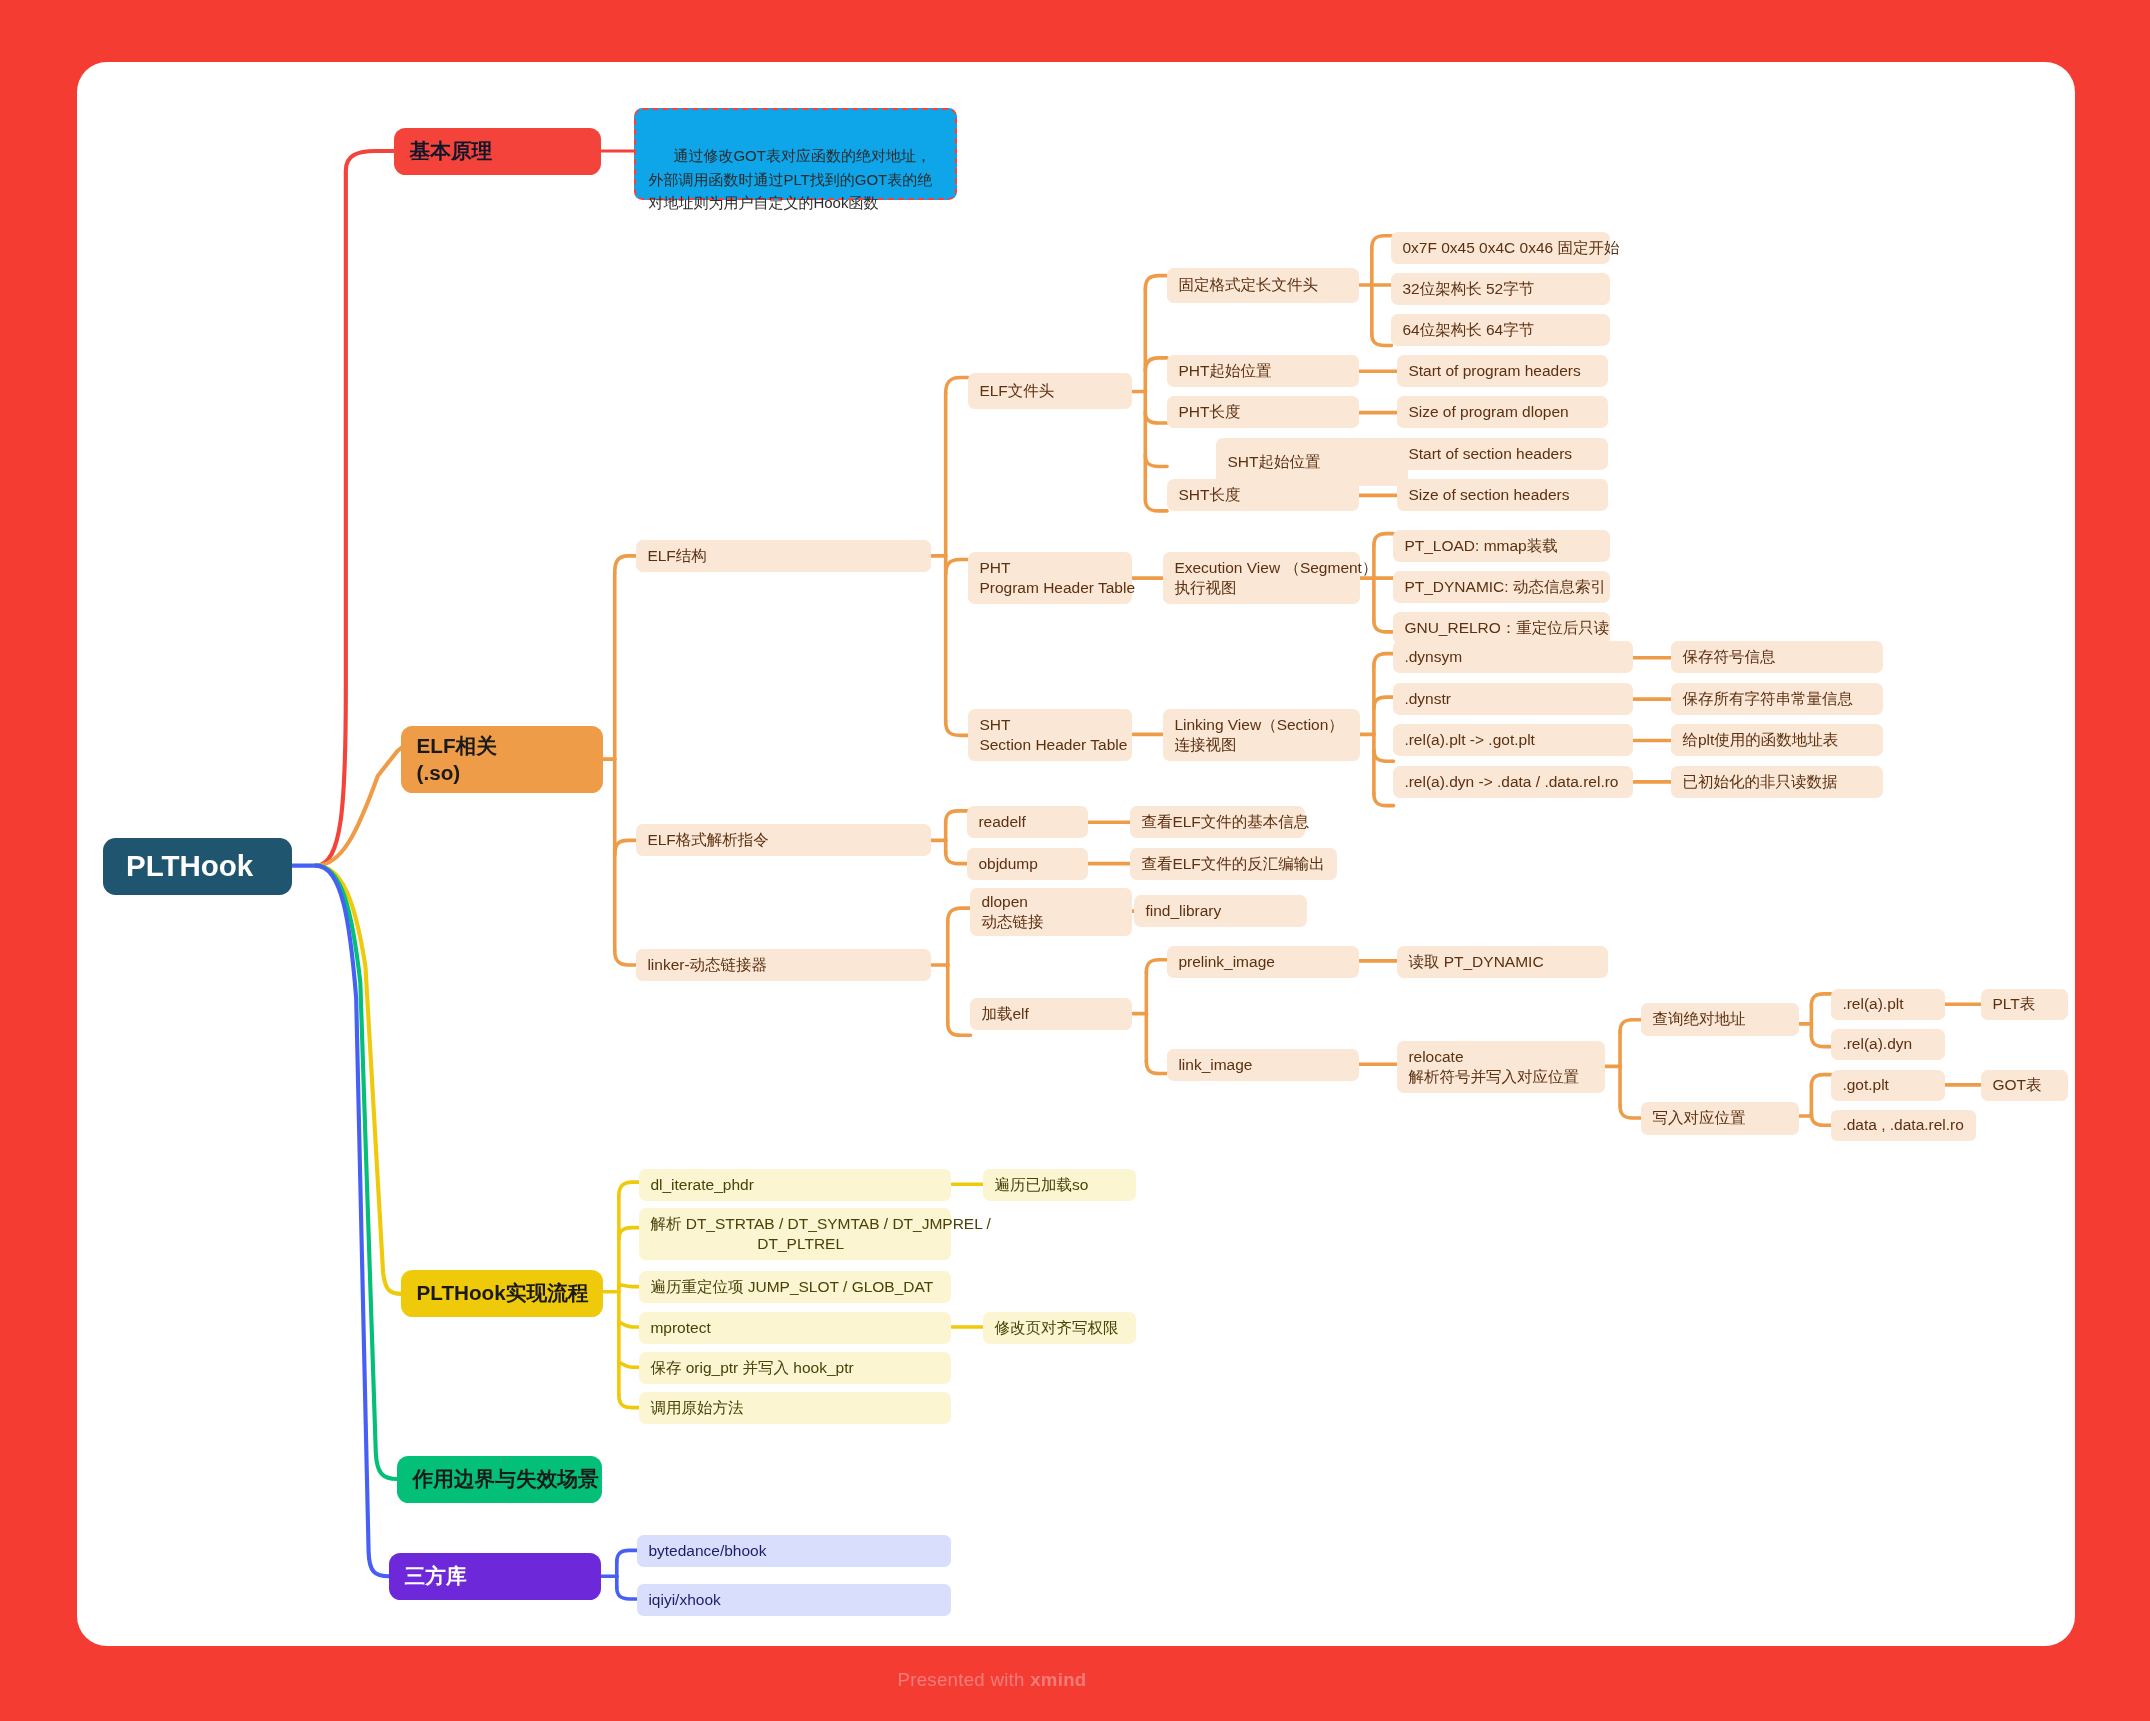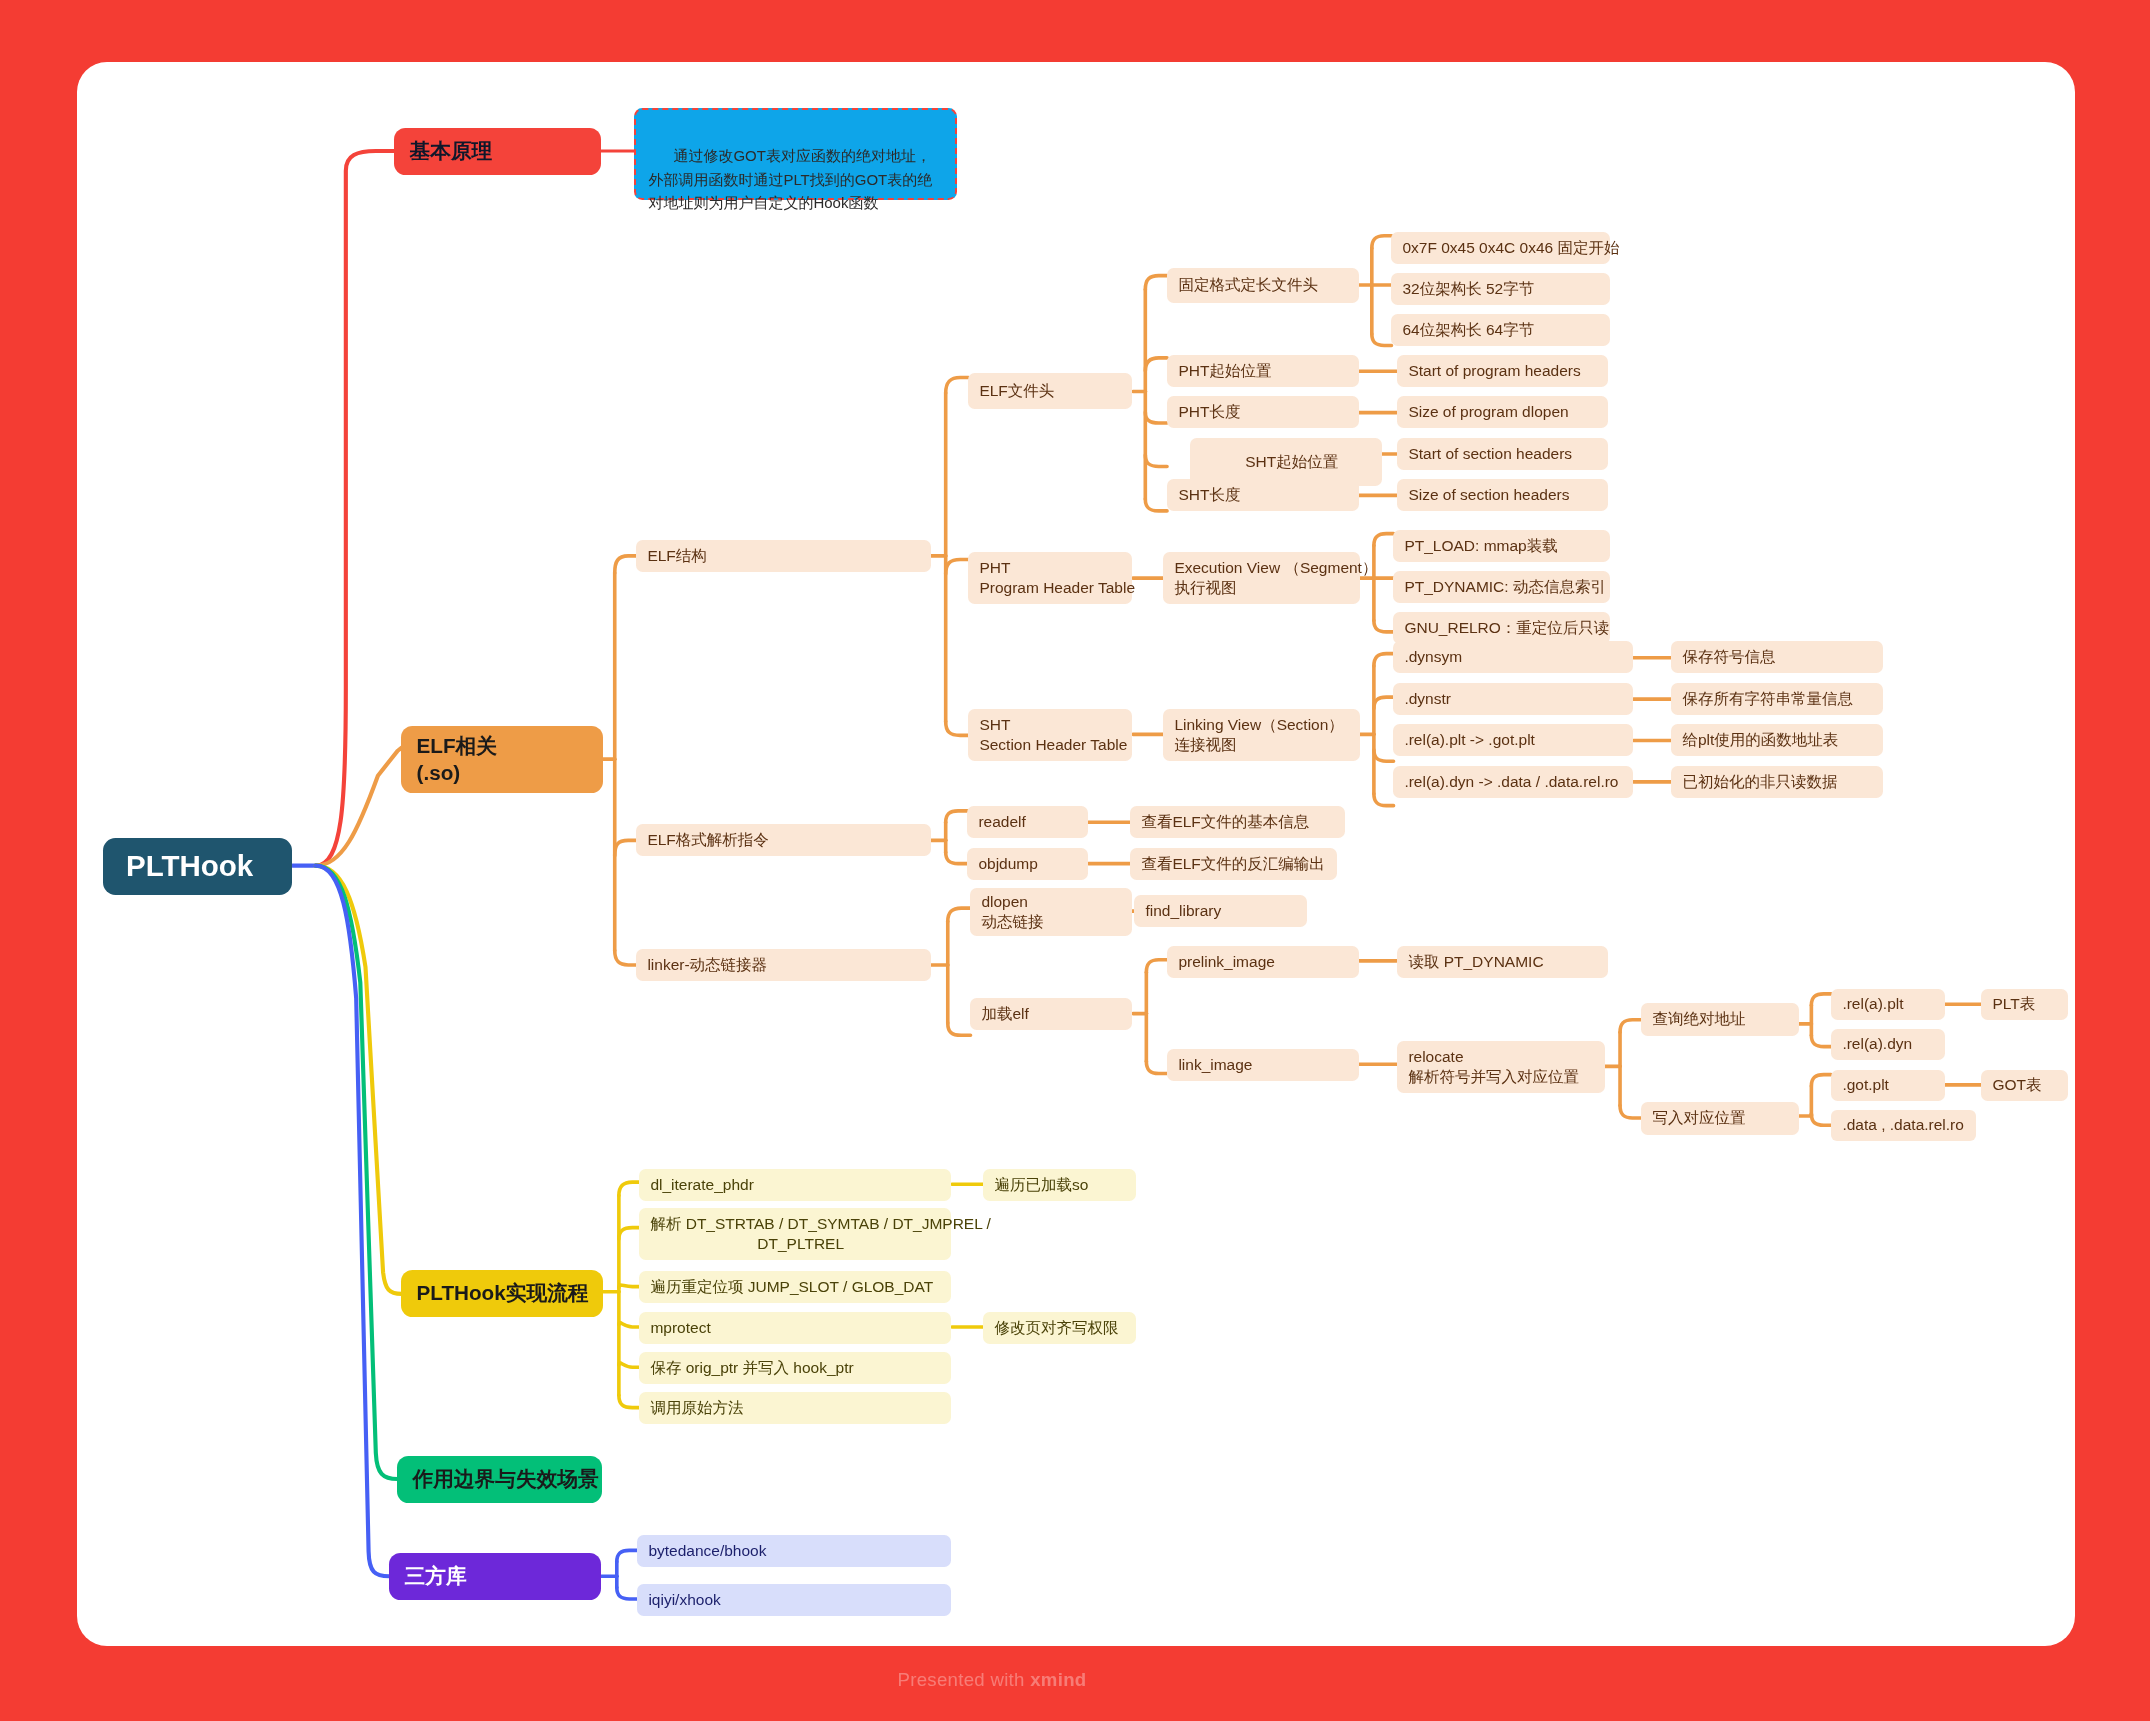--- a/index.html
+++ b/index.html
@@ -295,21 +295,21 @@
       <span>Start of program headers</span>
     </div>
 
     <div class="node sub t-orange" style="left:1167px; top:396px; width:192px; height:32px;">
       <span>PHT长度</span>
     </div>
     <div class="node sub t-orange" style="left:1397px; top:396px; width:211px; height:32px;">
       <span>Size of program dlopen</span>
     </div>
 
-    <div class="node sub t-orange" style="left:1190px; top:438px; width:192px; height:48px;text-align:center;">
+    <div class="node sub t-orange" style="left:1216px; top:438px; width:192px; height:48px;">
       <span>SHT起始位置</span>
     </div>
     <div class="node sub t-orange" style="left:1397px; top:438px; width:211px; height:32px;">
       <span>Start of section headers</span>
     </div>
 
     <div class="node sub t-orange" style="left:1167px; top:479px; width:192px; height:32px;">
       <span>SHT长度</span>
     </div>
     <div class="node sub t-orange" style="left:1397px; top:479px; width:211px; height:32px;">
@@ -370,21 +370,21 @@
     <div class="node sub t-orange" style="left:1671px; top:766px; width:212px; height:32px;">
       <span>已初始化的非只读数据</span>
     </div>
 
     <div class="node sub t-orange" style="left:636px; top:824px; width:295px; height:32px;">
       <span>ELF格式解析指令</span>
     </div>
     <div class="node sub t-orange" style="left:967px; top:806px; width:121px; height:32px;">
       <span>readelf</span>
     </div>
-    <div class="node sub t-orange" style="left:1130px; top:806px; width:215px; height:32px;">
+    <div class="node sub t-orange" style="left:1130px; top:806px; width:175px; height:32px;">
       <span>查看ELF文件的基本信息</span>
     </div>
     <div class="node sub t-orange" style="left:967px; top:848px; width:121px; height:32px;">
       <span>objdump</span>
     </div>
     <div class="node sub t-orange" style="left:1130px; top:848px; width:207px; height:32px;">
       <span>查看ELF文件的反汇编输出</span>
     </div>
 
     <div class="node sub t-orange" style="left:636px; top:949px; width:295px; height:32px;">

